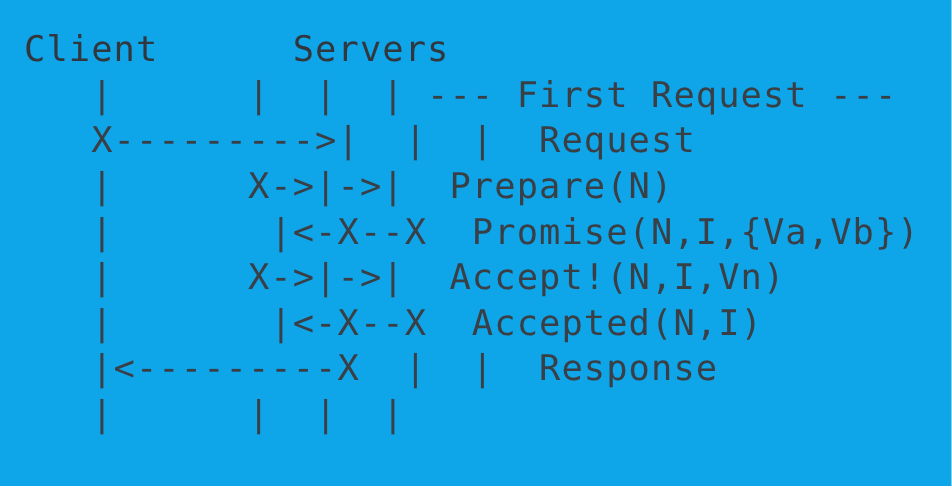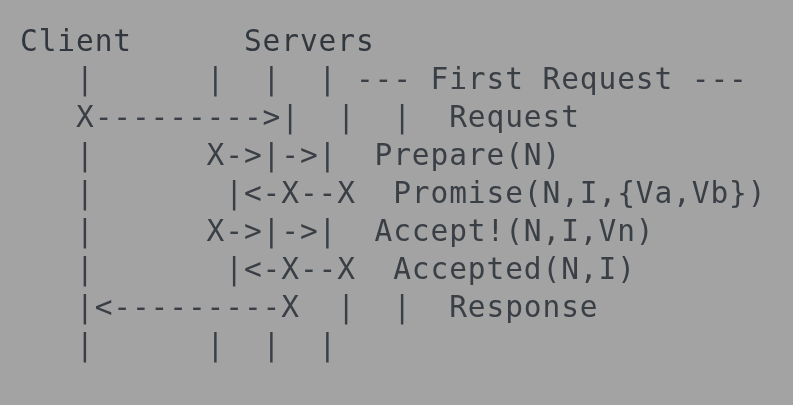--- a/index.html
+++ b/index.html
@@ -39,15 +39,15 @@
     white-space: pre;
     height: 38px;
   }
   .header-row {
     color: #32373d;
   }
 </style>
 </head>
 <body style="background: rgb(246, 247, 249);">
 
-<div id="diagram" style="background: #a3a3a3;">
+<div id="diagram" style="background: #0ea5e9;">
   <pre class="ascii-block" style="color: rgb(58, 63, 69);"><span class="ascii-row header-row">Client      Servers</span><span class="ascii-row">   |      |  |  | --- First Request ---</span><span class="ascii-row">   X---------&gt;|  |  |  Request</span><span class="ascii-row">   |      X-&gt;|-&gt;|  Prepare(N)</span><span class="ascii-row">   |       |&lt;-X--X  Promise(N,I,{Va,Vb})</span><span class="ascii-row">   |      X-&gt;|-&gt;|  Accept!(N,I,Vn)</span><span class="ascii-row">   |       |&lt;-X--X  Accepted(N,I)</span><span class="ascii-row">   |&lt;---------X  |  |  Response</span><span class="ascii-row">   |      |  |  |</span></pre>
 </div>
 
 </body></html>

